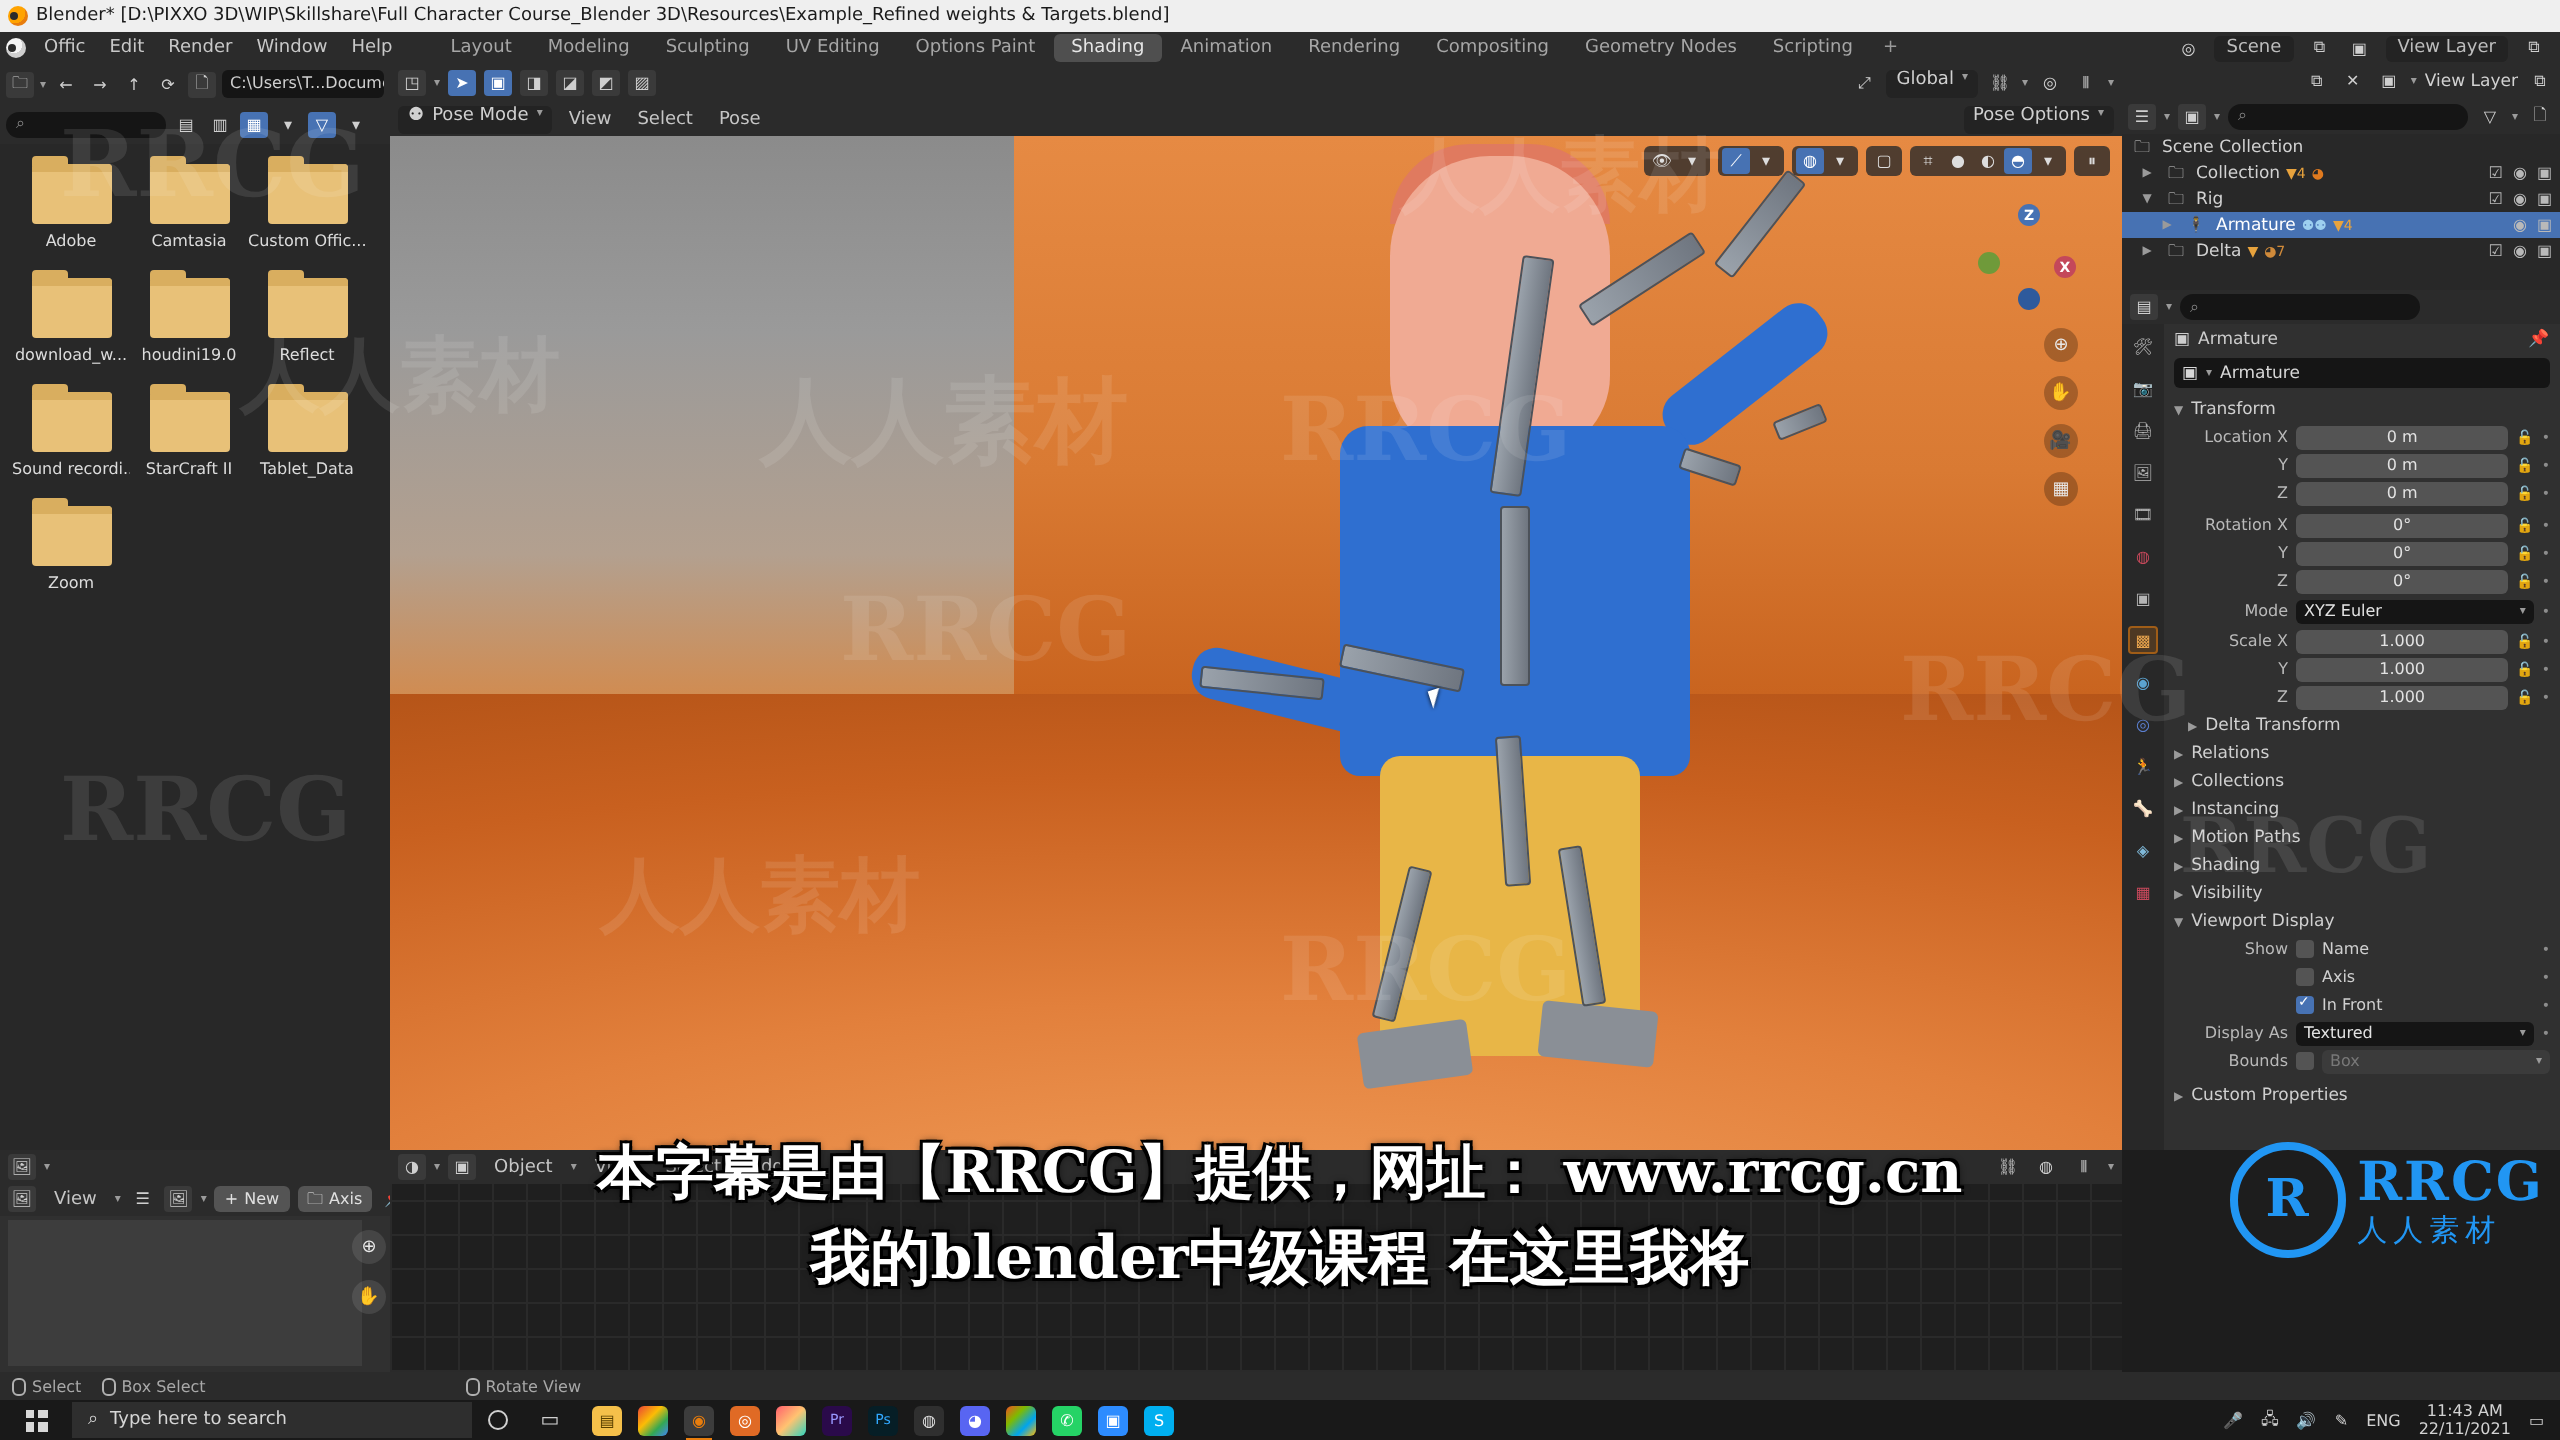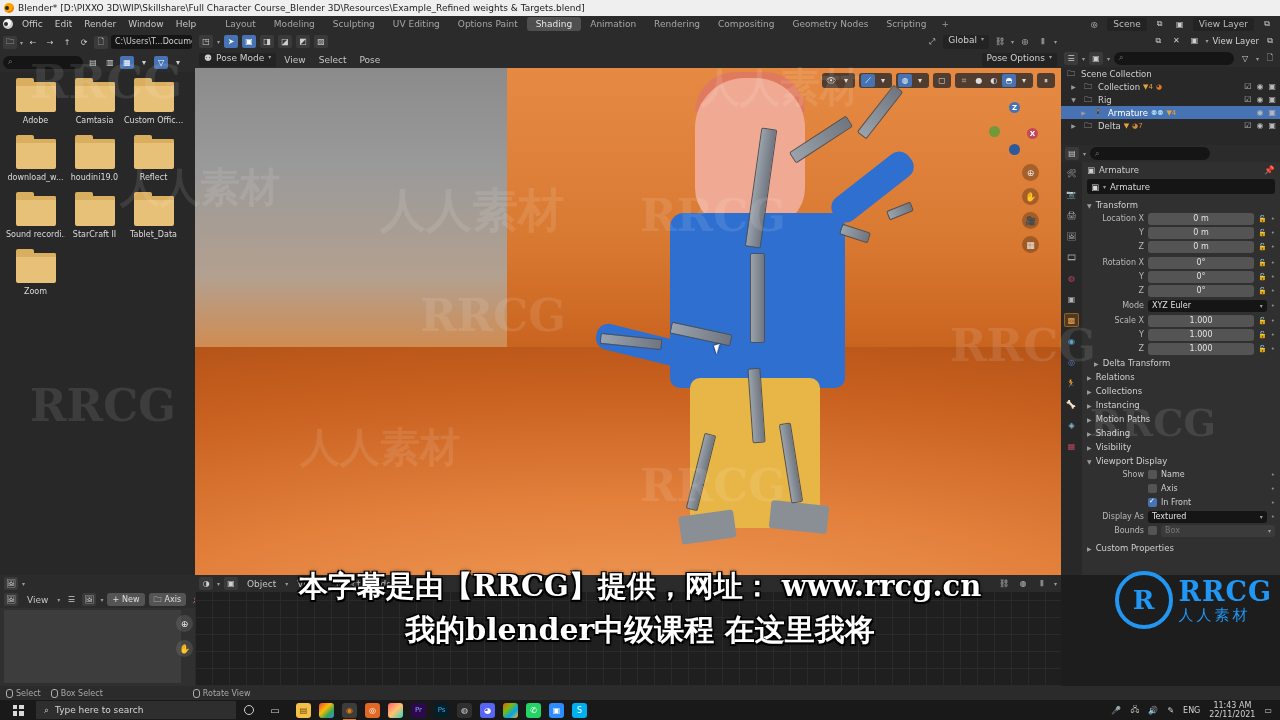--- a/index.html
+++ b/index.html
@@ -839,21 +839,21 @@
 
   <div class="statusbar">
     <span class="st-item">
       <span class="mouse-ic"></span>
       <span>Select</span>
     </span>
     <span class="st-item">
       <span class="mouse-ic"></span>
       <span>Box Select</span>
     </span>
-    <span class="st-item" style="margin-left:80px">
+    <span class="st-item" style="margin-left:120px">
       <span class="mouse-ic"></span>
       <span>Rotate View</span>
     </span>
   </div>
 
   <div class="taskbar">
     <span class="tb-start">
       <span class="win-logo">
           <i></i>
           <i></i>

